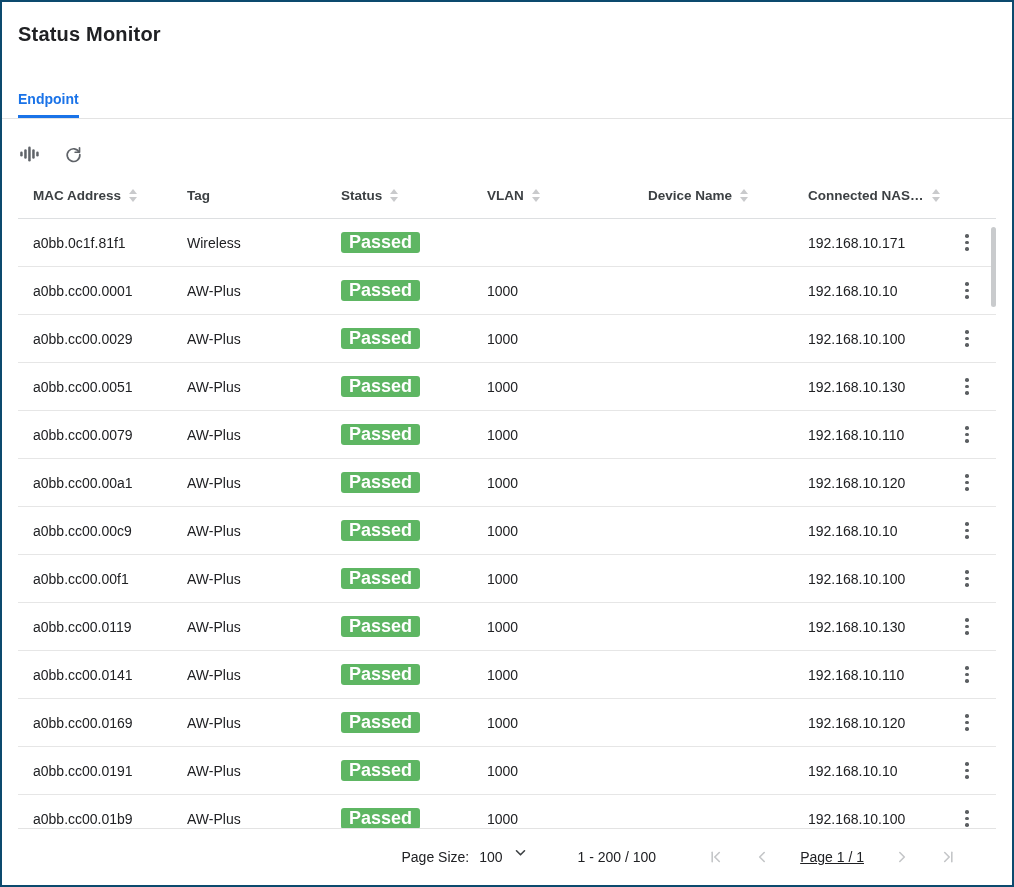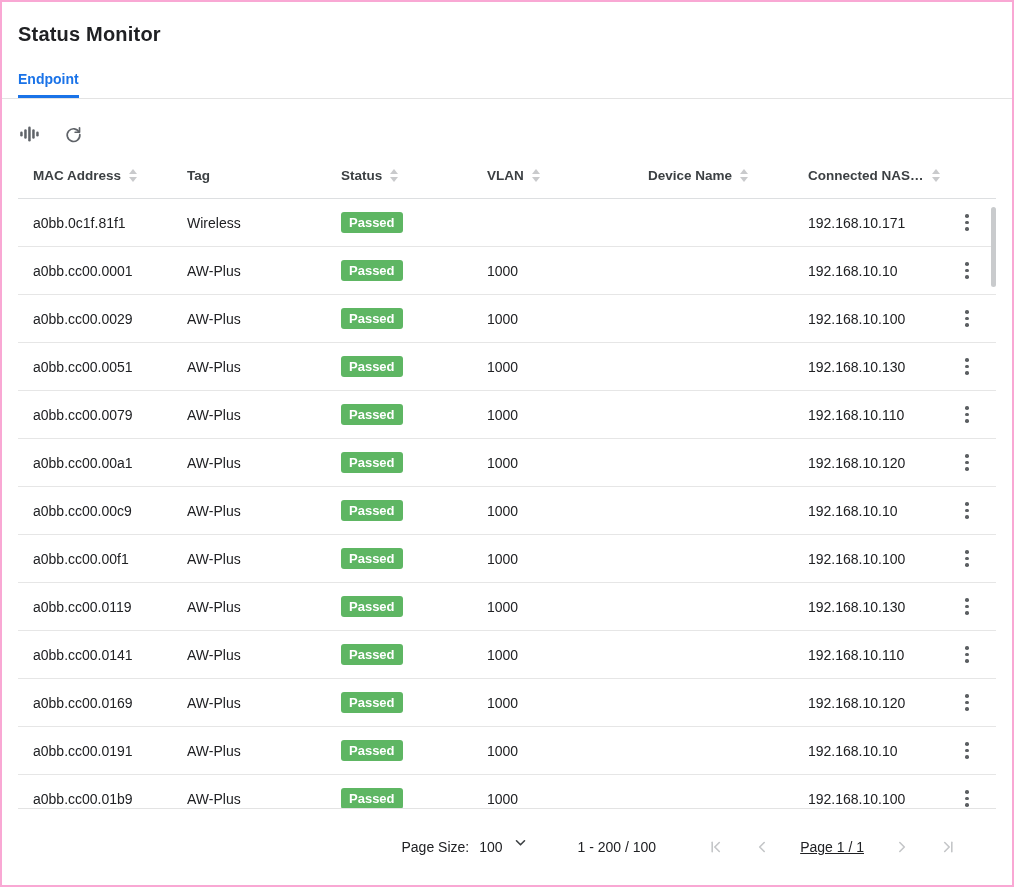--- a/index.html
+++ b/index.html
@@ -8,28 +8,28 @@
     --divider:#e3e3e3;
     --text:#202124;
     --head-text:#3c4043;
     --icon:#5f6368;
     --disabled:#c4c6c8;
   }
   *{box-sizing:border-box;margin:0;padding:0;}
   html,body{background:#8a8a8a;}
   body{font-family:"Liberation Sans",sans-serif;}
   .page{
-    width:1014px;height:887px;background:#fff;border:2px solid #f9a8d4;
+    width:1014px;height:887px;background:#fff;border:2px solid #0c4a6e;
     display:flex;flex-direction:column;overflow:hidden;margin:0 auto;
   }
   
   .header{padding:20px 16px 0;}
   .page-title{font-size:20px;line-height:24px;font-weight:700;color:var(--text);letter-spacing:.2px;}
   
-  .tabbar{margin-top:24px;padding:0 16px;border-bottom:1px solid var(--divider);}
+  .tabbar{margin-top:44px;padding:0 16px;border-bottom:1px solid var(--divider);}
   .tab{display:inline-block;font-size:14px;line-height:14px;font-weight:700;color:var(--accent);
        padding-bottom:9px;border-bottom:3px solid var(--accent);cursor:pointer;}
   
   .toolbar{display:flex;align-items:center;justify-content:space-between;padding:24px 16px 0;}
   .search{width:188px;height:36px;background:#f1f3f4;border-radius:4px;
           display:flex;align-items:center;padding:0 10px;gap:8px;}
   .search svg{flex:none;}
   .search input{border:0;background:transparent;outline:none;width:100%;
                 font-family:"Liberation Sans",sans-serif;font-size:14px;color:#202124;}
   .search input::placeholder{font-style:italic;color:#868b90;}
@@ -41,21 +41,21 @@
   .thead-row{display:grid;grid-template-columns:var(--cols);align-items:center;height:46px;
              padding-left:15px;border-bottom:1px solid #dddfe1;}
   .th{display:flex;align-items:center;gap:8px;font-size:13.5px;font-weight:700;color:var(--head-text);white-space:nowrap;text-align:center;}
   .sort{display:inline-flex;flex-direction:column;gap:3px;}
   .sort .tri-up{width:0;height:0;border-left:4px solid transparent;border-right:4px solid transparent;border-bottom:5px solid #c9cacc;}
   .sort .tri-down{width:0;height:0;border-left:4px solid transparent;border-right:4px solid transparent;border-top:5px solid #c9cacc;}
   .tbody{height:610px;overflow:hidden;position:relative;border-bottom:1px solid var(--divider);}
   .row{display:grid;grid-template-columns:var(--cols);align-items:center;height:48px;
        padding-left:15px;border-bottom:1px solid #e6e6e6;font-size:14px;color:var(--text);}
   .cell{white-space:nowrap;overflow:hidden;}
-  .badge{display:inline-block;background:var(--badge);color:#fff;font-size:13px;font-weight:700;
+  .badge{display:inline-block;background:var(--badge);color:#fff;font-size:18px;font-weight:700;
          padding:3px 8px;border-radius:3px;line-height:15px;}
   .cell-actions{display:flex;justify-content:center;}
   .kebab{border:0;background:transparent;cursor:pointer;display:flex;flex-direction:column;gap:3px;
          align-items:center;padding:6px;}
   .kebab i{width:3.5px;height:3.5px;border-radius:50%;background:#5c5f62;display:block;}
   .vscroll{position:absolute;top:8px;right:0;width:5px;height:80px;background:#c9cbcd;border-radius:2.5px;}
   
   .footer{flex:1;display:flex;align-items:center;justify-content:flex-end;
           padding-right:56px;gap:52px;font-size:14px;color:var(--text);}
   .page-size{display:flex;align-items:center;gap:10px;}

